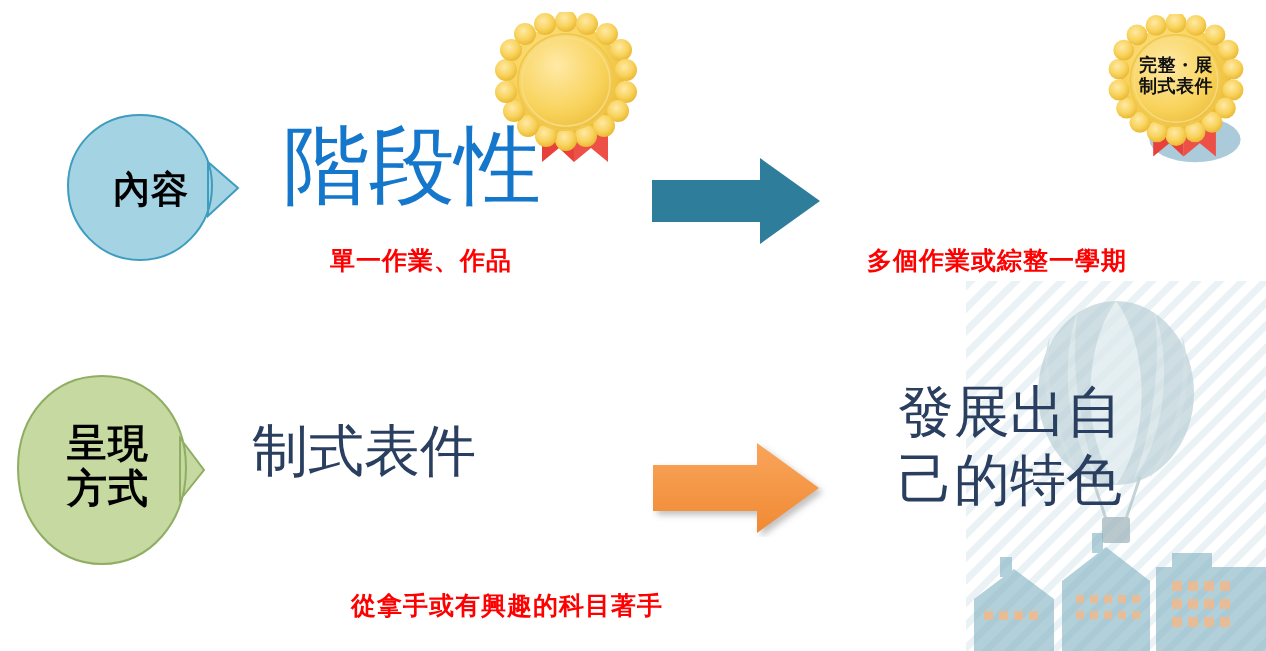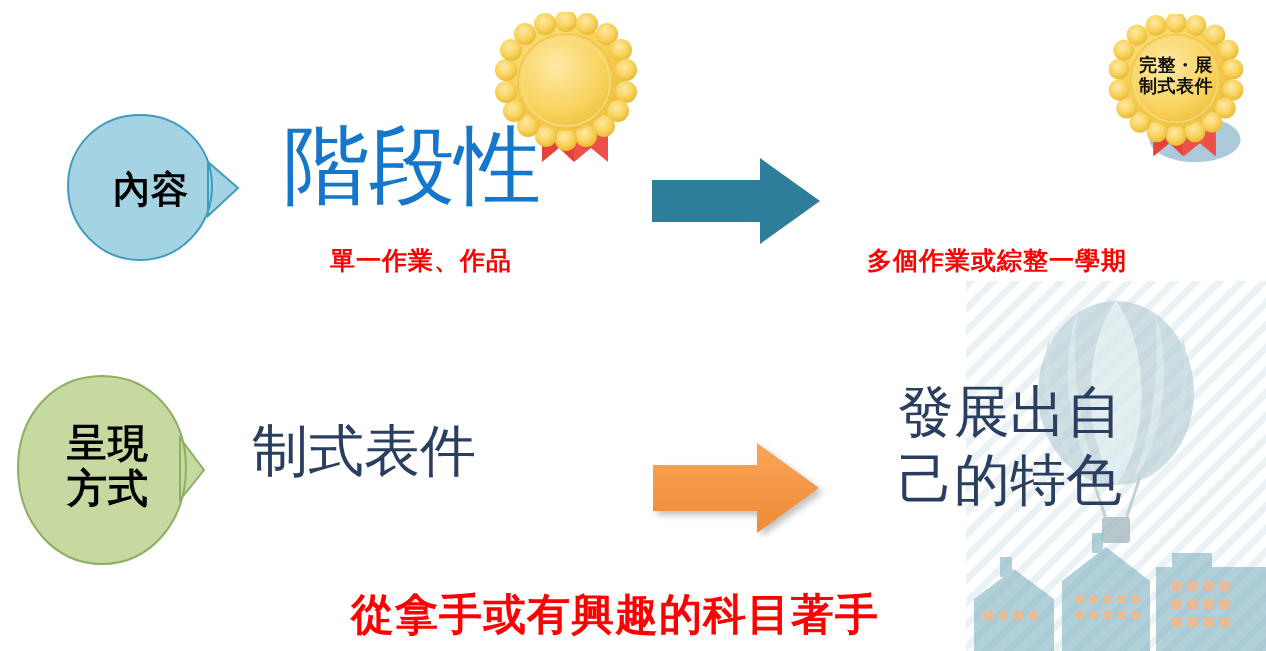--- a/index.html
+++ b/index.html
@@ -41,21 +41,21 @@
   #heading-formative{left:283px;top:122px;}
   #heading-summative{left:893px;top:122px;}
 
   
   .red-note{
     position:absolute;color:#FF0000;font-weight:bold;
     white-space:nowrap;line-height:1;
   }
   #note-formative{left:287px;top:248px;font-size:25px;letter-spacing:1px;margin-left:43px;}
   #note-summative{left:867px;top:248px;font-size:25px;letter-spacing:1px;}
-  #note-bottom{left:351px;top:593px;font-size:43px;letter-spacing:1px;}
+  #note-bottom{left:351px;top:593px;font-size:25px;letter-spacing:1px;}
 
   
   .navy-heading{
     position:absolute;color:#2A3F5F;
     font-size:56px;line-height:1.12;font-weight:400;
     white-space:nowrap;
   }
   #heading-standard-form{left:252px;top:420px;}
   #heading-own-style{left:898px;top:378px;line-height:1.22;}
 

